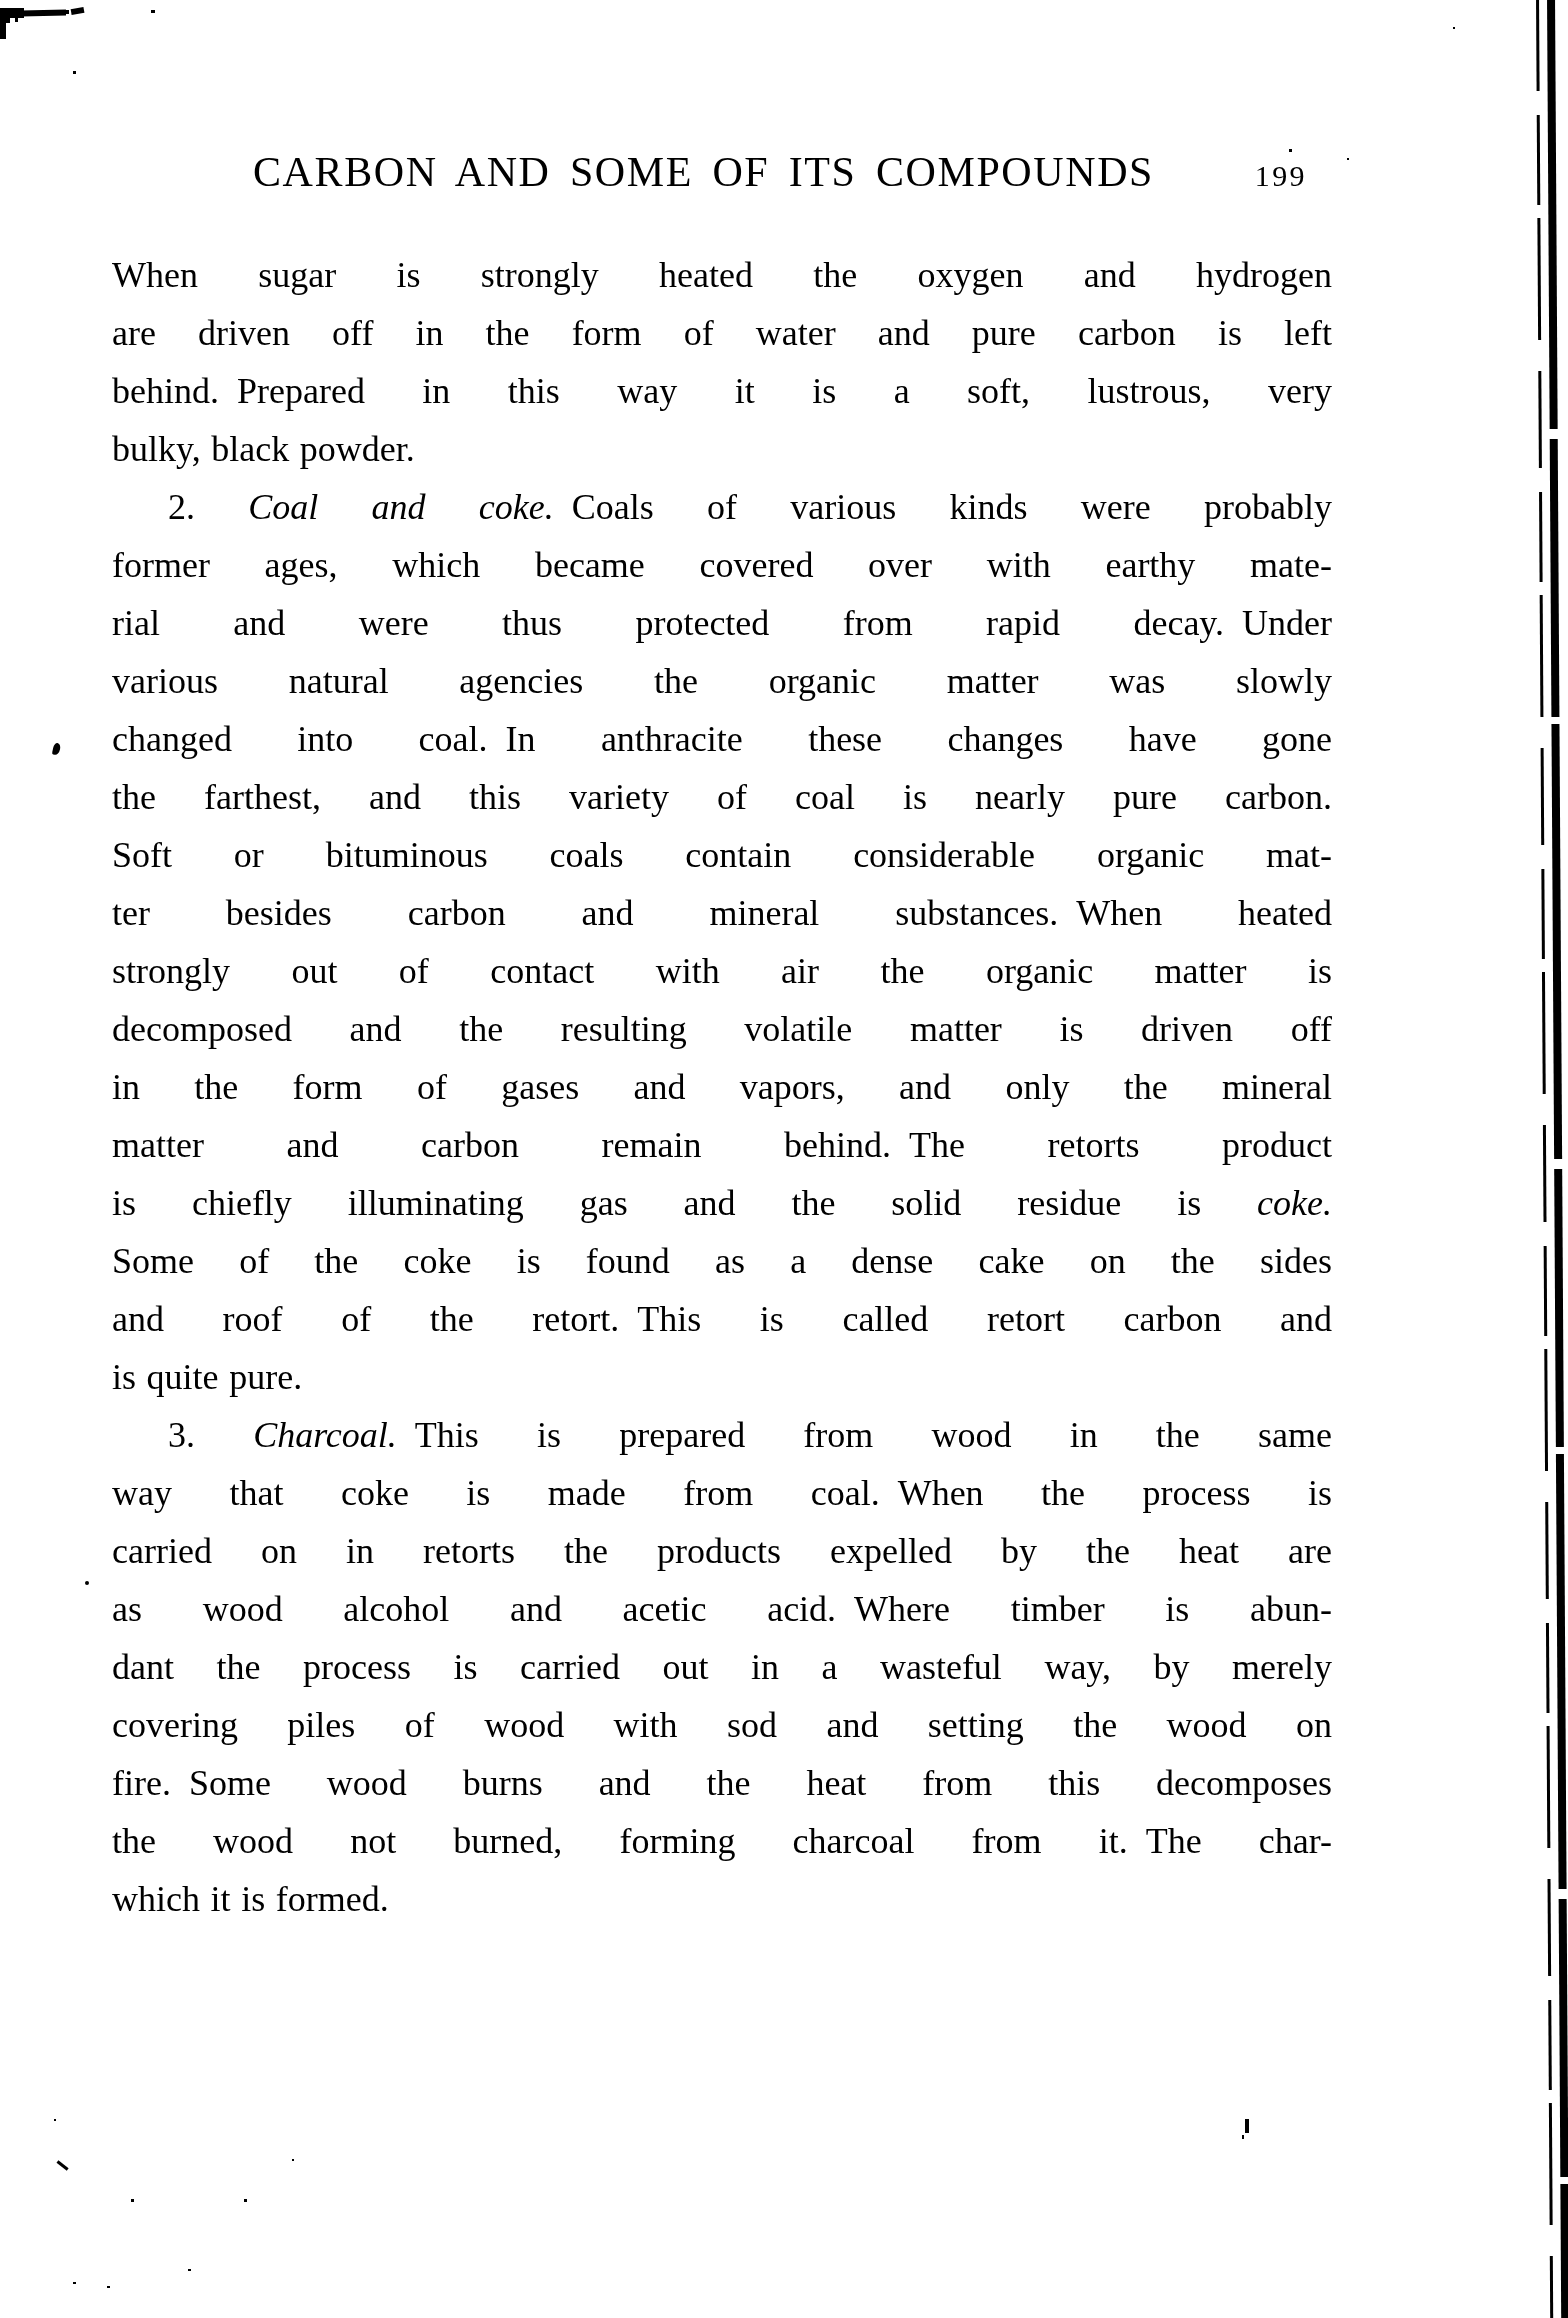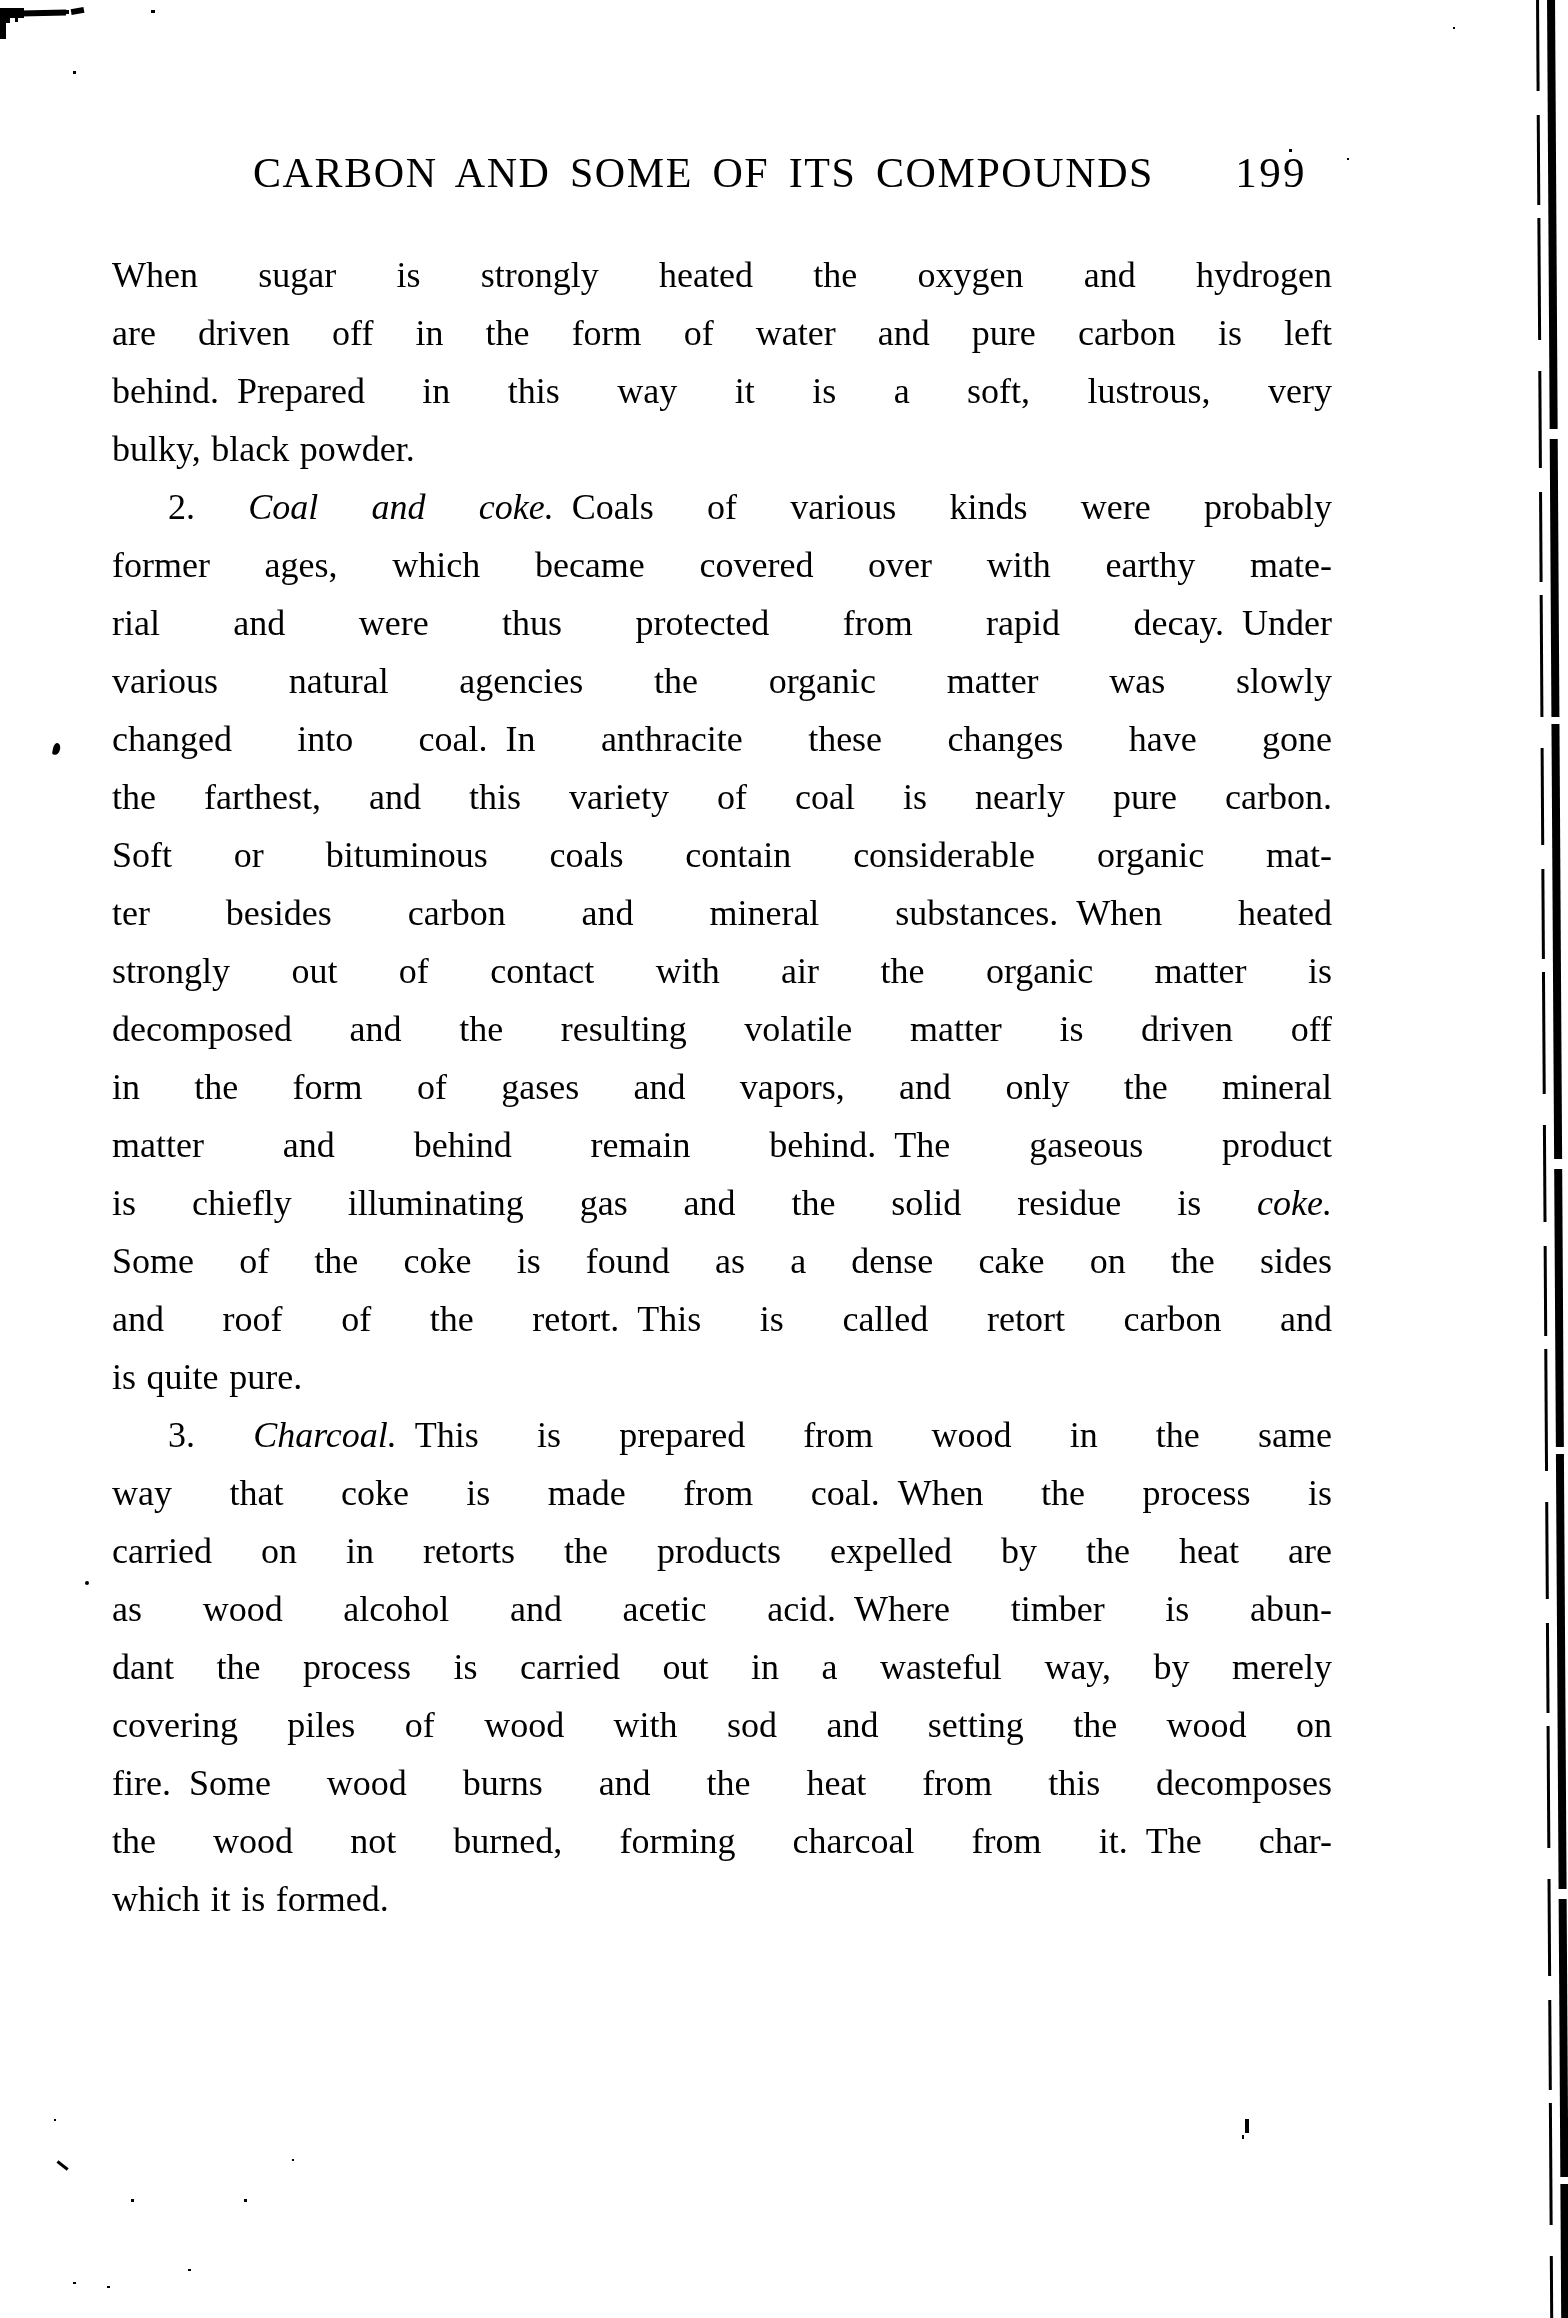--- a/index.html
+++ b/index.html
@@ -16,21 +16,21 @@
   .running-head {
     position:absolute;
     left:253px; top:148px; width:1054px;
     display:flex; justify-content:space-between; align-items:baseline;
   }
   .head-title {
     font-size:42px; letter-spacing:1.6px; word-spacing:7.3px;
     white-space:nowrap;
   }
   .page-num {
-    font-size:43px; letter-spacing:2.4px;
+    font-size:30px; letter-spacing:2.4px;
   }
 
   
   .body-text {
     position:absolute;
     left:103px; top:246px; width:1220px;
     font-size:36px; line-height:58px;
     word-spacing:1.6px;
     margin-left:9px;
   }
@@ -123,21 +123,21 @@
         <div class="line"><span>former ages, which became covered over with earthy mate-</span></div>
         <div class="line"><span>rial and were thus protected from rapid decay. Under</span></div>
         <div class="line"><span>various natural agencies the organic matter was slowly</span></div>
         <div class="line"><span>changed into coal. In anthracite these changes have gone</span></div>
         <div class="line"><span>the farthest, and this variety of coal is nearly pure carbon.</span></div>
         <div class="line"><span>Soft or bituminous coals contain considerable organic mat-</span></div>
         <div class="line"><span>ter besides carbon and mineral substances. When heated</span></div>
         <div class="line"><span>strongly out of contact with air the organic matter is</span></div>
         <div class="line"><span>decomposed and the resulting volatile matter is driven off</span></div>
         <div class="line"><span>in the form of gases and vapors, and only the mineral</span></div>
-        <div class="line"><span>matter and behind remain behind. The gaseous product</span></div>
+        <div class="line"><span>matter and carbon remain behind. The retorts product</span></div>
         <div class="line"><span>is chiefly illuminating gas and the solid residue is </span><em>coke.</em></div>
         <div class="line"><span>Some of the coke is found as a dense cake on the sides</span></div>
         <div class="line"><span>and roof of the retort. This is called retort carbon and</span></div>
         <div class="line para-end"><span>is quite pure.</span></div>
       </div>
       <div>
         <div class="line indent"><span>3. </span><em>Charcoal.</em><span> This is prepared from wood in the same</span></div>
         <div class="line"><span>way that coke is made from coal. When the process is</span></div>
         <div class="line"><span>carried on in retorts the products expelled by the heat are</span></div>
         <div class="line"><span>as wood alcohol and acetic acid. Where timber is abun-</span></div>

